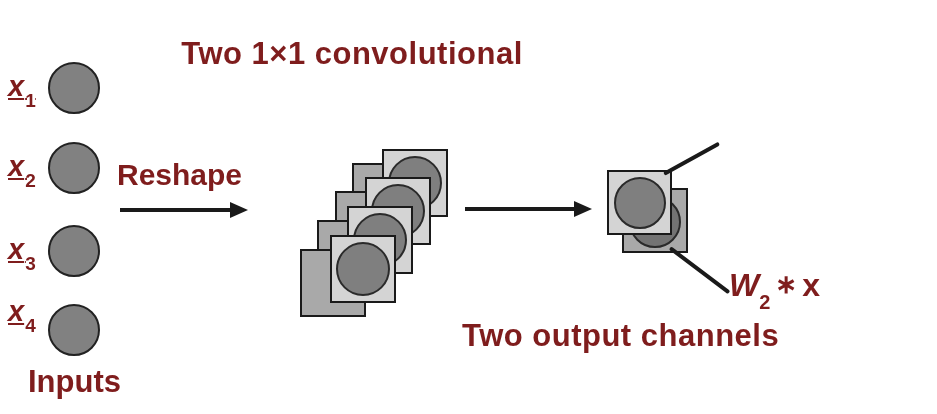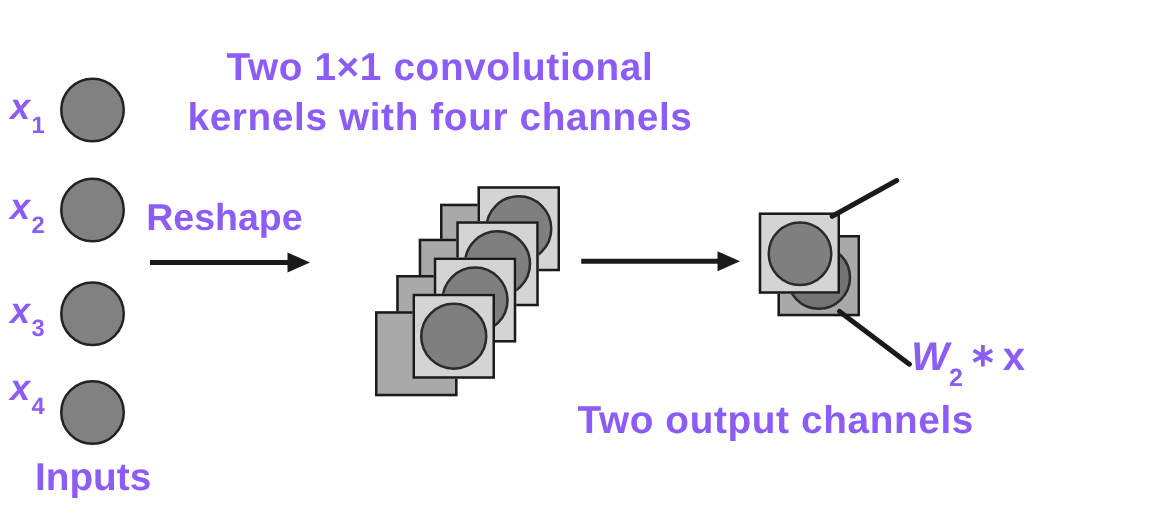--- a/index.html
+++ b/index.html
@@ -2,37 +2,37 @@
 <html><head>
 <meta charset="utf-8">
 <style>
   html, body { margin: 0; padding: 0; background: #ffffff; }
   .canvas {
     position: relative;
     width: 823px;
     height: 414px;
     background: #ffffff;
     font-family: "Liberation Sans", sans-serif;
-    color: #8b5cf6;
+    color: #7f1d1d;
     overflow: hidden;
   }
   .abs { position: absolute; }
 
   
   .title {
     left: 130px; top: 34px; width: 444px;
     text-align: center;
     font-size: 31px; line-height: 40px; font-weight: 600;
     letter-spacing: 0.5px;
   }
   .reshape-label { left: 117px; top: 158px; font-size: 30px; font-weight: 600; }
   .inputs-caption { left: 28px; top: 364px; font-size: 31px; font-weight: 600; }
   .output-caption { left: 462px; top: 318px; font-size: 31px; font-weight: 600; letter-spacing: 0.5px; }
 
-  .node-label { font-size: 29px; font-weight: 700; font-style: italic; }
+  .node-label { font-size: 29px; font-weight: 700; font-style: italic; text-decoration: underline; }
   .node-label sub { font-size: 19px; font-style: normal; font-weight: 600; position: relative; top: 4px; left: 1px; }
   .nl1 { left: 8px;  top: 70px; }
   .nl2 { left: 8px;  top: 150px; }
   .nl3 { left: 8px;  top: 233px; }
   .nl4 { left: 8px;  top: 295px; }
 
   
   .node-circle {
     width: 52px; height: 52px; border-radius: 50%;
     background: #818181; border: 2px solid #222222;
@@ -114,21 +114,20 @@
   .f1 { left: 726px; top: 124px; }
   .f2 { left: 729px; top: 267px; }
 </style>
 </head>
 <body>
 
 <div class="canvas">
 
   <div class="abs title">
     <div>Two 1×1 convolutional</div>
-    <div>kernels with four channels</div>
   </div>
 
   <div class="abs node-label nl1"><span>x</span><sub>1</sub></div>
   <div class="abs node-label nl2"><span>x</span><sub>2</sub></div>
   <div class="abs node-label nl3"><span>x</span><sub>3</sub></div>
   <div class="abs node-label nl4"><span>x</span><sub>4</sub></div>
 
   <div class="abs node-circle nc1"></div>
   <div class="abs node-circle nc2"></div>
   <div class="abs node-circle nc3"></div>

